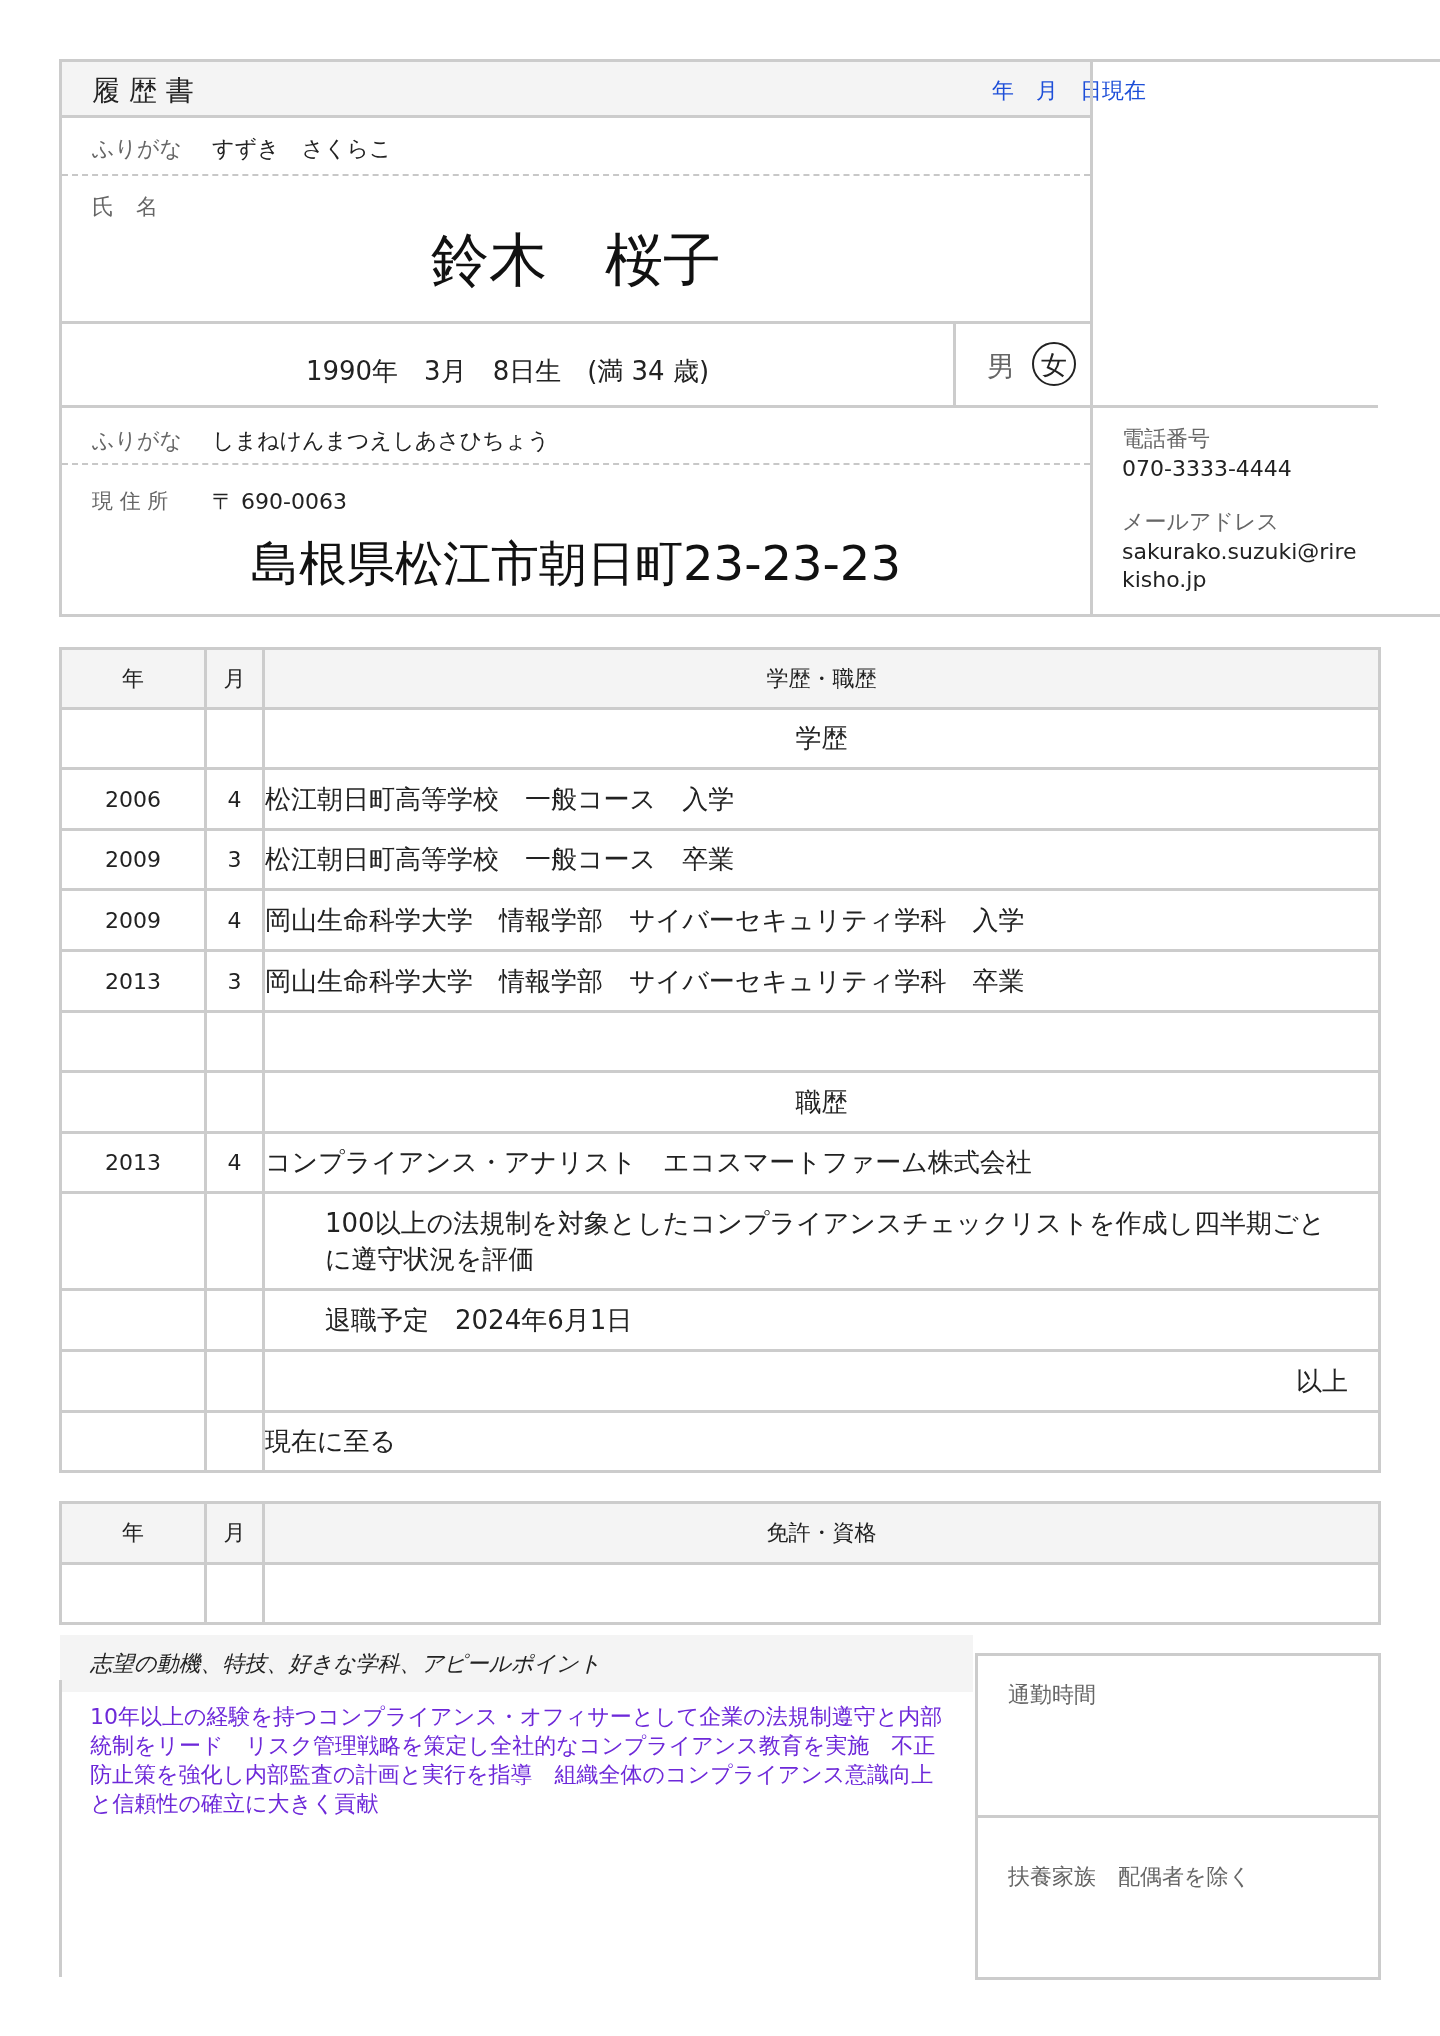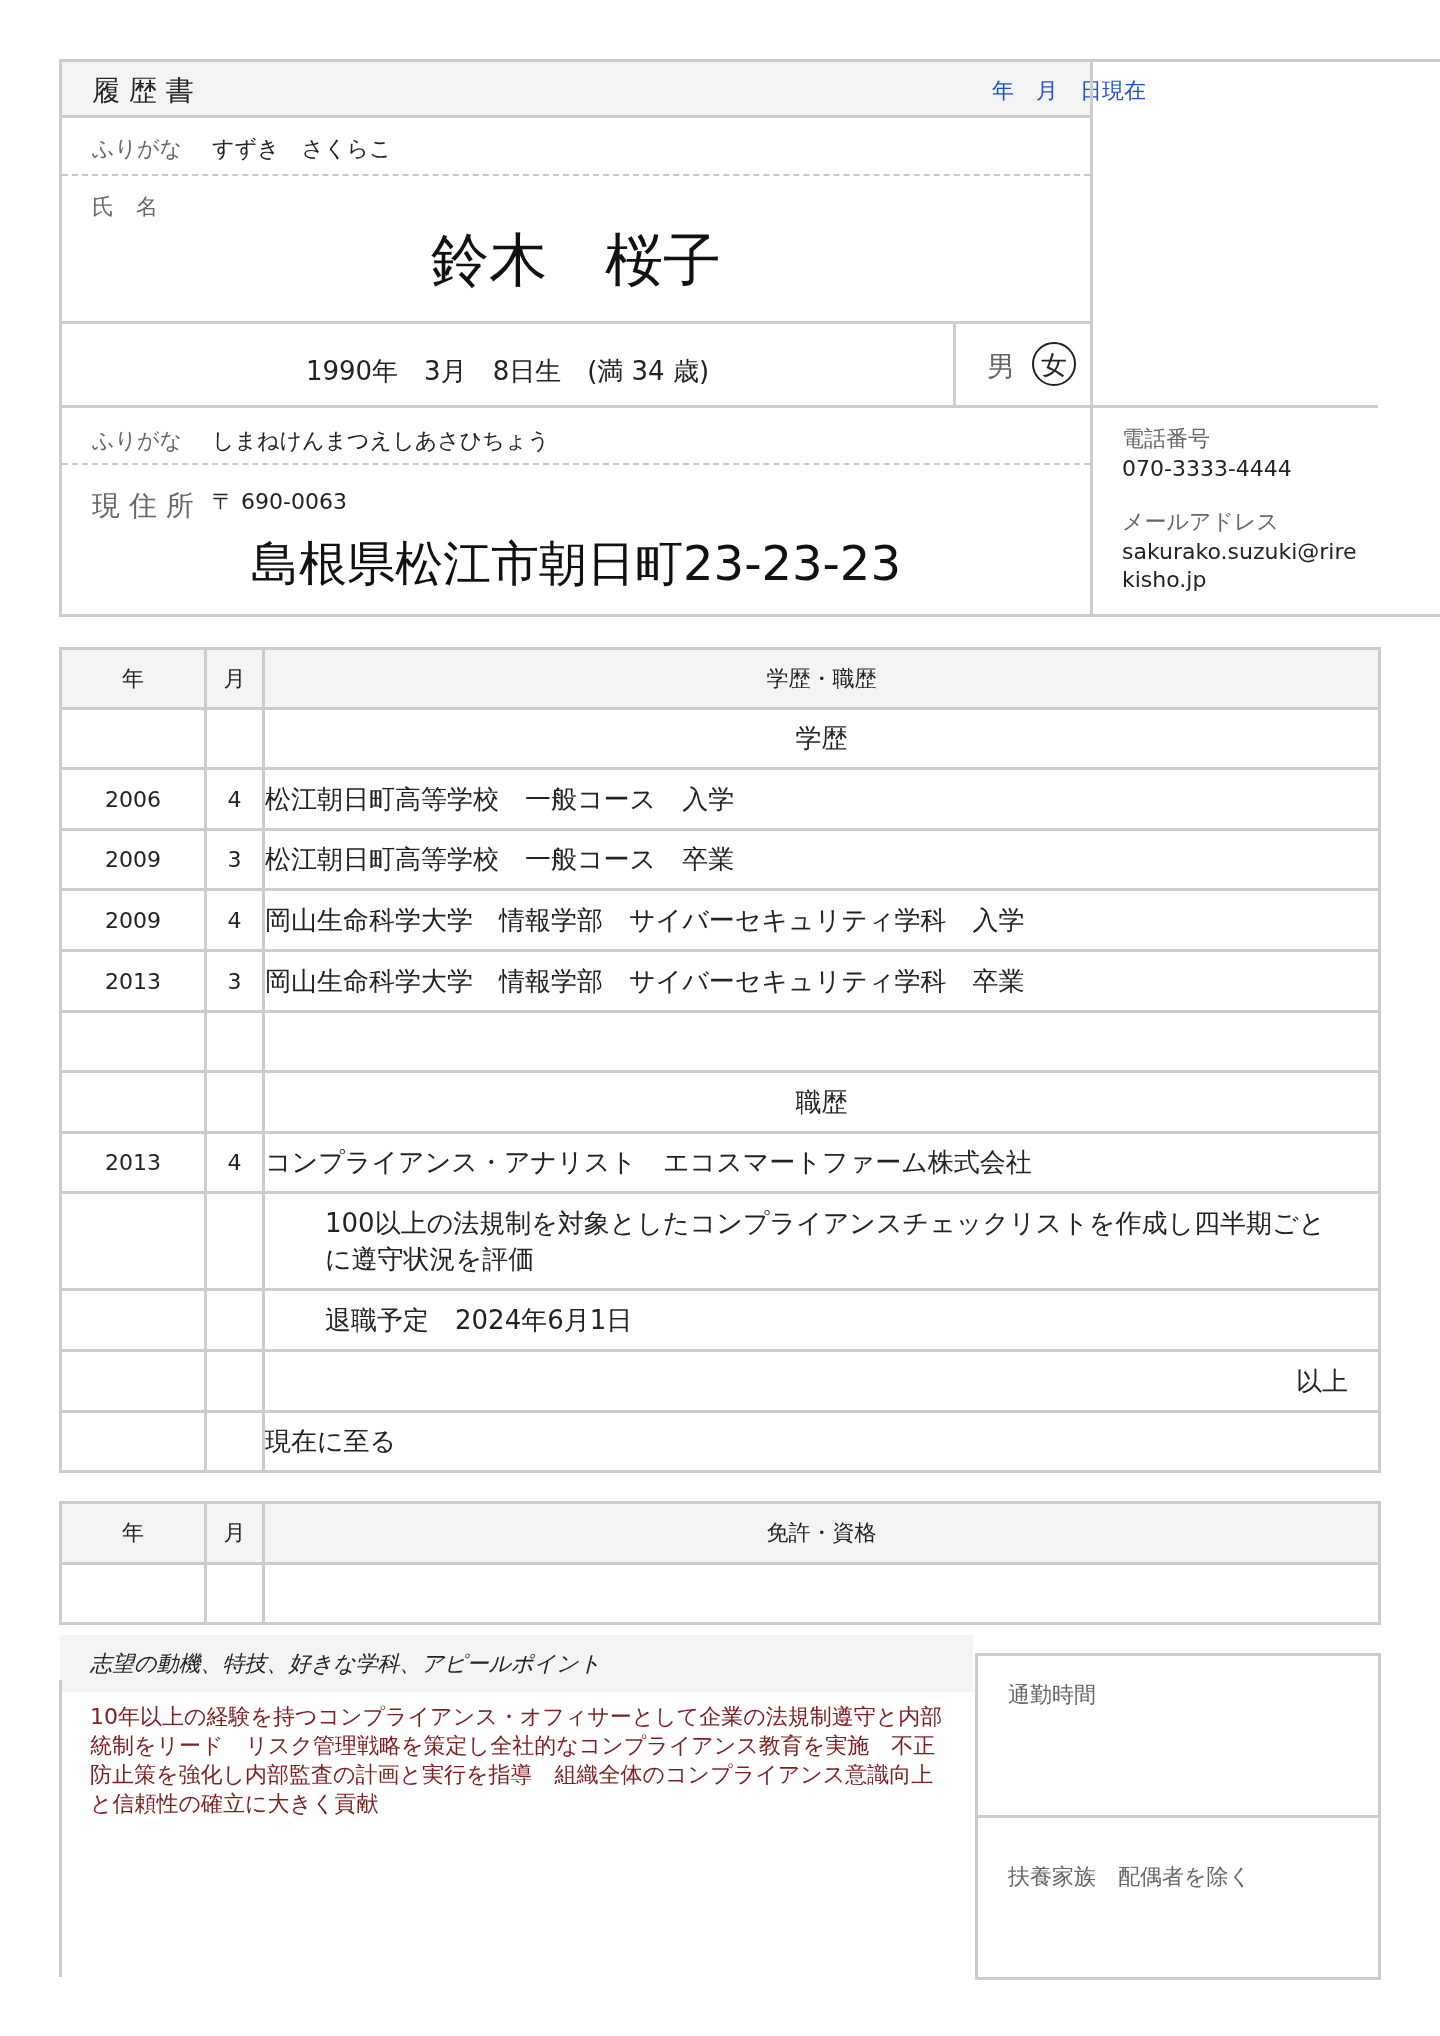--- a/index.html
+++ b/index.html
@@ -50,21 +50,21 @@
   <div class="t lbl" style="left:925px;top:286px;font-size:28px;">男</div>
   <div class="t" style="left:970px;top:280px;">
     <span class="circle">女</span>
   </div>
   <div class="hl" style="top:343px;width:1316px;"></div>
 
   <div class="t lbl" style="left:30px;top:364px;font-size:22px;">ふりがな</div>
   <div class="t" style="left:150px;top:364px;font-size:22px;">しまねけんまつえしあさひちょう</div>
   <div class="dl" style="top:401px;width:1028px;"></div>
 
-  <div class="t lbl" style="left:30px;top:425px;font-size:28px;">現 住 所</div>
+  <div class="t lbl" style="left:30px;top:425px;font-size:21px;">現 住 所</div>
   <div class="t" style="left:150px;top:425px;font-size:22px;">〒 690-0063</div>
   <div class="t" style="left:0;width:1028px;text-align:center;top:470px;font-size:48px;color:#111;">島根県松江市朝日町23-23-23</div>
 
   <div class="t lbl" style="left:1060px;top:362px;font-size:22px;">電話番号</div>
   <div class="t" style="left:1060px;top:394px;font-size:22px;">070-3333-4444</div>
   <div class="t lbl" style="left:1060px;top:445px;font-size:22px;">メールアドレス</div>
   <div class="t" style="left:1060px;top:477px;font-size:22px;">sakurako.suzuki@rire</div>
   <div class="t" style="left:1060px;top:505px;font-size:22px;">kisho.jp</div>
 </div>
 
@@ -160,21 +160,21 @@
     <td class="c"></td>
     <td class="cell-text"></td>
   </tr>
 </tbody>
   </table>
 
 <div class="abs gray" style="left:60px;top:1635px;width:913px;height:57px;">
   <div class="t" style="left:30px;top:14px;font-size:22px;color:#222;">志望の動機、特技、好きな学科、アピールポイント</div>
 </div>
 <div class="abs" style="left:59px;top:1680px;width:0;height:297px;border-left:3px solid #cccccc;"></div>
-<div class="abs" style="left:90px;top:1702px;width:855px;font-size:22px;line-height:29px;color:#7f1d1d;">10年以上の経験を持つコンプライアンス・オフィサーとして企業の法規制遵守と内部統制をリード　リスク管理戦略を策定し全社的なコンプライアンス教育を実施　不正防止策を強化し内部監査の計画と実行を指導　組織全体のコンプライアンス意識向上と信頼性の確立に大きく貢献</div>
+<div class="abs" style="left:90px;top:1702px;width:855px;font-size:22px;line-height:29px;color:#6d28d9;">10年以上の経験を持つコンプライアンス・オフィサーとして企業の法規制遵守と内部統制をリード　リスク管理戦略を策定し全社的なコンプライアンス教育を実施　不正防止策を強化し内部監査の計画と実行を指導　組織全体のコンプライアンス意識向上と信頼性の確立に大きく貢献</div>
 
 <div class="abs b" style="left:975px;top:1653px;width:406px;height:327px;">
   <div class="t lbl" style="left:30px;top:24px;font-size:22px;">通勤時間</div>
   <div class="t" style="left:30px;top:60px;font-size:22px;"></div>
   <div class="hl" style="top:159px;width:400px;"></div>
   <div class="t lbl" style="left:30px;top:206px;font-size:22px;">扶養家族　配偶者を除く</div>
   <div class="t" style="left:30px;top:242px;font-size:22px;"></div>
 </div>
 
 </body></html>

